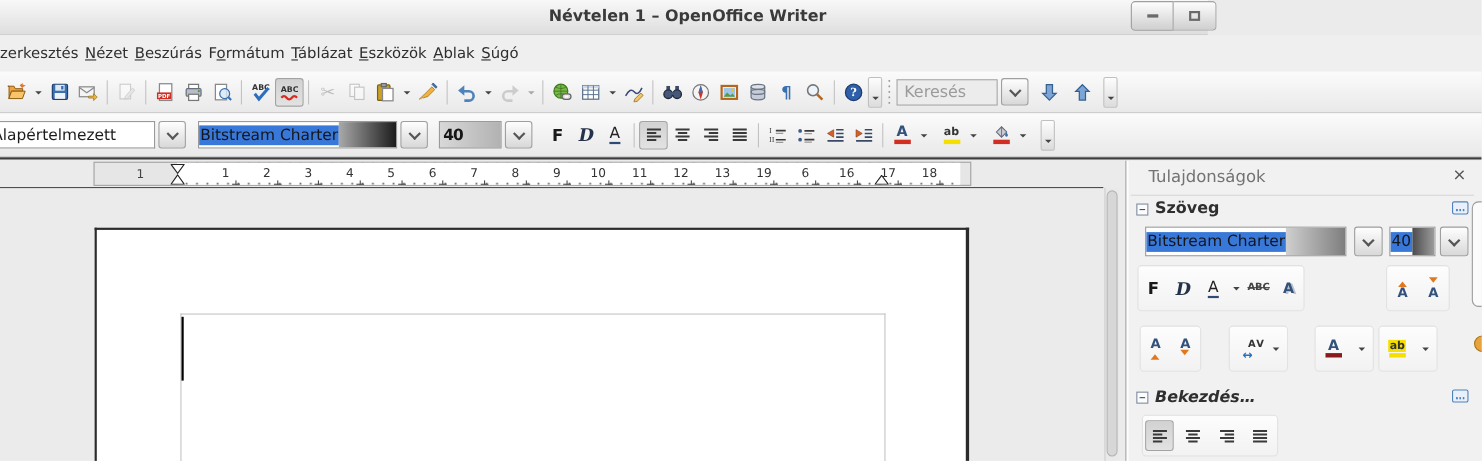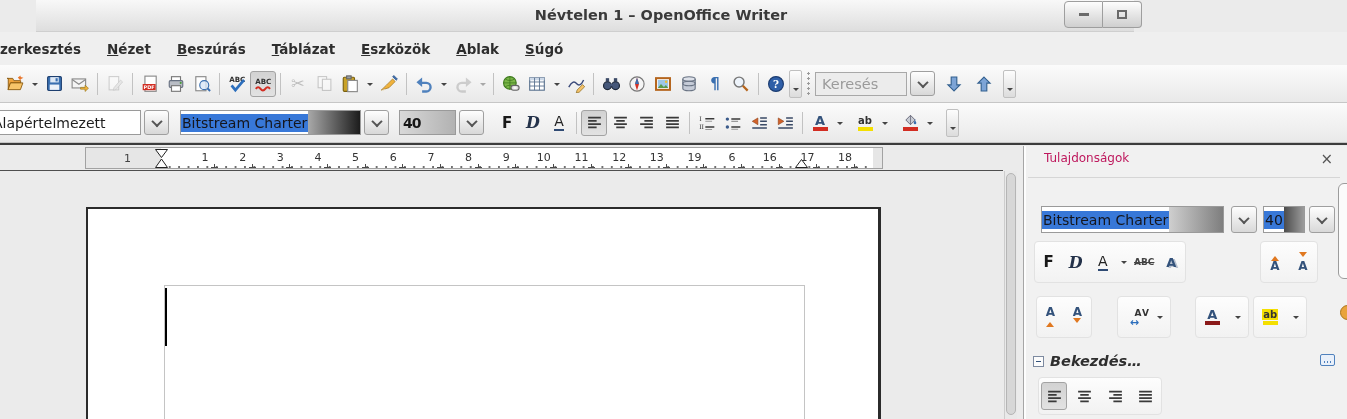--- a/index.html
+++ b/index.html
@@ -1,35 +1,35 @@
 <!DOCTYPE html>
 <html><head>
 <meta charset="utf-8">
 <style>
   *{margin:0;padding:0;box-sizing:border-box;}
   html,body{width:1347px;height:419px;overflow:hidden;}
   .app{position:relative;width:1347px;height:419px;font-family:"DejaVu Sans",sans-serif;background:#ebebeb;color:#333;}
 
   
   .titlebar{position:absolute;left:0;top:0;width:1098px;height:32px;
-    background:linear-gradient(#f8f8f8,#dedede);border-bottom:1px solid #cfcfcf;margin-left:36px;}
+    background:linear-gradient(#f8f8f8,#dedede);border-bottom:1px solid #cfcfcf;}
   .title{position:absolute;left:625px;top:7px;transform:translateX(-50%);
     font-size:14.5px;font-weight:600;color:#3a3a3a;white-space:nowrap;}
   .winbtns{position:absolute;right:-8px;top:1px;display:flex;}
   .winbtn{width:39px;height:27px;border:1px solid #9e9e9e;background:linear-gradient(#fdfdfd,#cfcfcf);
     display:flex;align-items:center;justify-content:center;color:#555;}
   .winbtn.min{border-radius:4px 0 0 4px;}
   .winbtn.max{border-radius:0 4px 4px 0;border-left:none;}
   .glyph-min{width:10px;height:3px;background:#6a6a6a;}
   .glyph-max{width:10px;height:9px;border:2px solid #6a6a6a;}
 
   
   .menubar{position:absolute;left:0;top:32px;width:1347px;height:33px;background:#efefef;
     display:flex;align-items:center;font-size:13.5px;color:#2e2e2e;}
-  .mitem{padding:4px 13px;white-space:nowrap;font-weight:bold;}
+  .mitem{padding:4px 3px;white-space:nowrap;}
   .mitem:first-child{padding-left:0;}
   .mn{text-decoration:underline;}
 
   
   .tb{position:absolute;left:0;width:1347px;background:linear-gradient(#fbfbfb,#e9e9e9);
     display:flex;align-items:center;border-bottom:1px solid #c6c6c6;}
   .tb1{top:65px;height:38px;padding-left:2px;}
   .tb2{top:103px;height:40px;padding-left:0;}
   .darkline{position:absolute;left:0;top:143px;width:1347px;height:2px;background:#3c3c3c;}
   .tbi{width:26px;height:26px;display:flex;align-items:center;justify-content:center;flex:0 0 auto;border-radius:3px;}
@@ -84,21 +84,21 @@
   .txtbound{position:absolute;left:76px;top:76px;width:641px;height:140px;
     border:1px solid #c4c4c4;border-bottom:none;}
   .caret{position:absolute;left:0;top:2px;width:2px;height:58px;background:#000;}
   .vscroll{position:absolute;left:1004px;top:171px;width:13px;height:248px;background:#e9e9e9;border-left:1px solid #cdcdcd;}
   .vthumb{position:absolute;left:1px;top:2px;width:10px;height:242px;background:#d7d7d7;border:1px solid #b5b5b5;border-radius:5px;}
 
   
   .sidebar{position:absolute;left:1023px;top:146px;width:324px;height:273px;background:#f1f1f1;
     border-left:1px solid #a6a6a6;box-shadow:inset 2px 0 0 #fdfdfd;font-size:14px;}
   .sb-header{position:absolute;left:0;top:0;width:100%;height:30px;}
-  .sb-title{position:absolute;left:20px;top:5px;font-size:12px;color:#be185d;}
+  .sb-title{position:absolute;left:20px;top:5px;font-size:15px;color:#737373;}
   .sb-close{position:absolute;right:14px;top:4px;font-size:15px;color:#555;}
   .sb-div{position:absolute;left:4px;top:31px;width:312px;height:1px;background:#d6d6d6;}
   .sb-sec{position:absolute;left:0;width:100%;height:22px;}
   .sb-sec-title{position:absolute;left:26px;top:0;font-weight:bold;font-size:14.5px;color:#2f2f2f;}
   .collapse{position:absolute;left:9px;top:3px;width:11px;height:11px;border:1px solid #7d8aa0;background:#fcfcfc;}
   .collapse::before{content:'';position:absolute;left:2px;top:4px;width:5px;height:1px;background:#33527b;}
   .launcher{position:absolute;right:12px;top:1px;width:15px;height:12px;border:1px solid #4f81bd;border-radius:2px;background:#e9f0fa;}
   .launcher::before{content:'';position:absolute;left:2px;bottom:2px;width:9px;height:2px;
     background-image:radial-gradient(circle,#4f81bd 1px,transparent 1.1px);background-size:3px 2px;}
   .sb-group{position:absolute;background:linear-gradient(#fdfdfd,#f2f2f2);border:1px solid #e2e2e2;border-radius:4px;
@@ -134,20 +134,21 @@
       <div class="winbtn max">
           <span class="glyph-max"></span>
         </div>
     </div>
   </div>
 
   <div class="menubar">
     <span class="mitem"><span>zerkesztés</span><span class="mn"></span><span></span></span>
     <span class="mitem"><span></span><span class="mn">N</span><span>ézet</span></span>
     <span class="mitem"><span></span><span class="mn">B</span><span>eszúrás</span></span>
+    <span class="mitem"><span>F</span><span class="mn">o</span><span>rmátum</span></span>
     <span class="mitem"><span></span><span class="mn">T</span><span>áblázat</span></span>
     <span class="mitem"><span></span><span class="mn">E</span><span>szközök</span></span>
     <span class="mitem"><span></span><span class="mn">A</span><span>blak</span></span>
     <span class="mitem"><span></span><span class="mn">S</span><span>úgó</span></span>
   </div>
 
   <div class="tb tb1">
     <span class="tbi">
         <svg width="18" height="18" viewBox="0 0 16 16">
           <path d="M1 3h5l1 2h6v2H4L2 13V3z" fill="#f0a33c" stroke="#8a5a10" stroke-width=".8"></path>
@@ -538,20 +539,25 @@
     <div class="vthumb"></div>
   </div>
 
   <div class="sidebar">
     <div class="sb-header">
       <span class="sb-title">Tulajdonságok</span>
       <span class="sb-close">×</span>
     </div>
     <div class="sb-div"></div>
 
+    <div class="sb-sec" style="top:36px;">
+      <span class="collapse"></span>
+      <span class="sb-sec-title">Szöveg</span>
+      <span class="launcher"></span>
+    </div>
 
     <div class="field" style="position:absolute;left:17px;top:60px;width:183px;height:27px;">
       <span class="selblue">Bitstream Charter</span>
       <span class="gradfill grad-mid"></span>
     </div>
     <span class="combobtn" style="position:absolute;left:204px;top:60px;width:26px;height:27px;">
         <span class="chev"></span>
       </span>
     <div class="field" style="position:absolute;left:239px;top:60px;width:42px;height:27px;">
       <span class="selblue">40</span>

